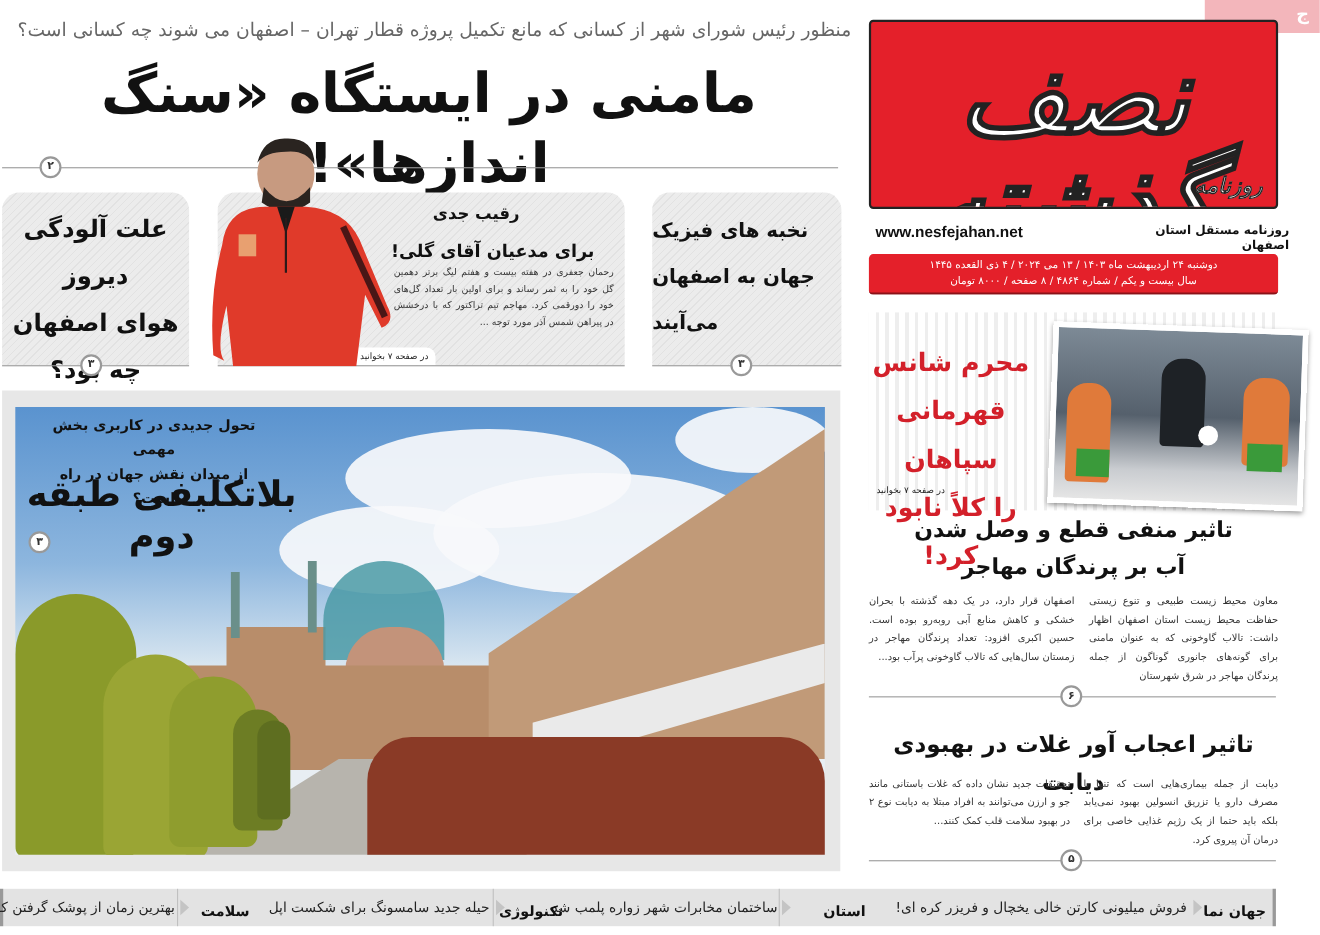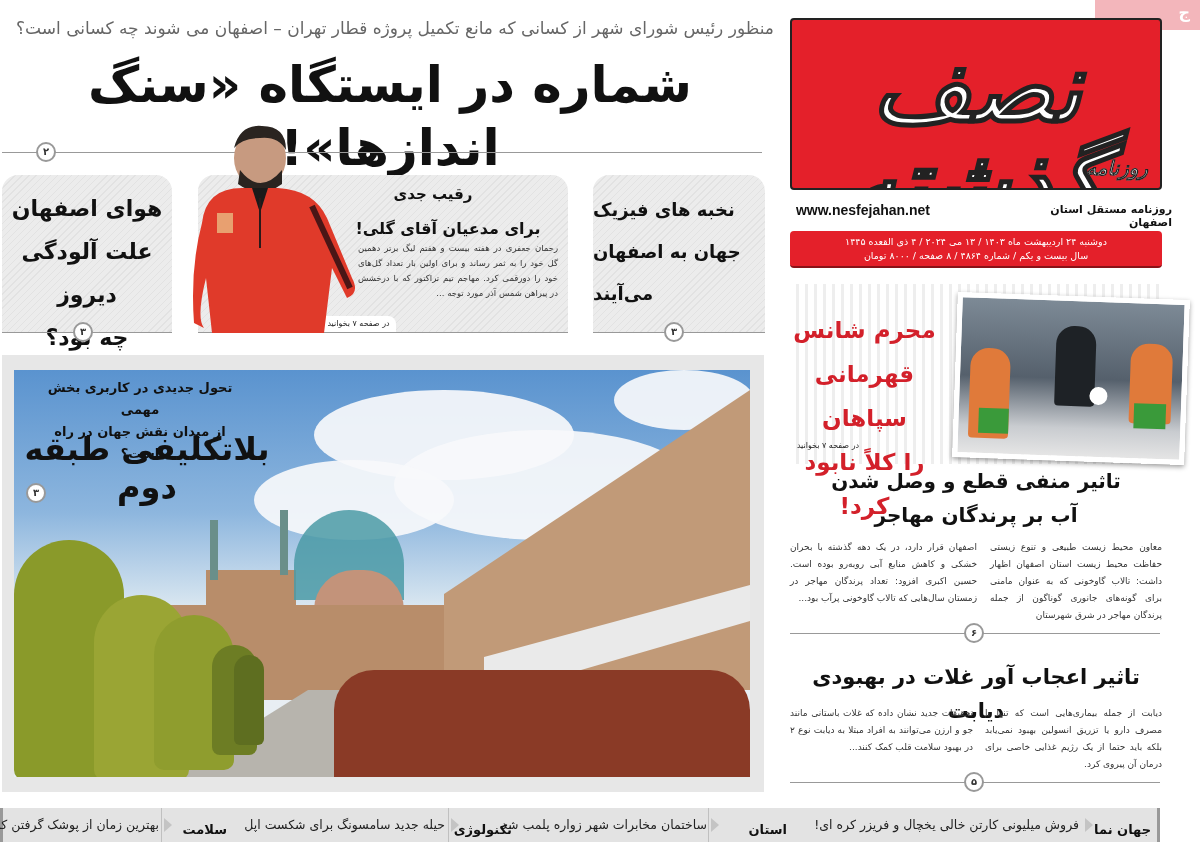--- a/index.html
+++ b/index.html
@@ -86,28 +86,28 @@
   <div class="logo-sub">روزنامه</div>
 </div>
 <div id="site-url" class="abs">www.nesfejahan.net</div>
 <div id="tagline" class="abs">روزنامه مستقل استان اصفهان</div>
 <div id="datebar" class="abs">
   <div>دوشنبه ۲۴ اردیبهشت ماه ۱۴۰۳ / ۱۳ می ۲۰۲۴ / ۴ ذی القعده ۱۴۴۵</div>
   <div>سال بیست و یکم / شماره ۴۸۶۴ / ۸ صفحه / ۸۰۰۰ تومان</div>
 </div>
 
 <div id="kicker" class="abs">منظور رئیس شورای شهر از کسانی که مانع تکمیل پروژه قطار تهران – اصفهان می شوند چه کسانی است؟</div>
-<div id="headline" class="abs">شماره در ایستگاه «سنگ اندازها»!</div>
+<div id="headline" class="abs">مامنی در ایستگاه «سنگ اندازها»!</div>
 <div class="abs rule" style="left:2px; top:152px; width:760px;"></div>
 <div class="abs page-ref" style="left:36px; top:142px;">۲</div>
 
 <div id="box-pollution" class="abs gray-box">
   <h2>
+    <div>علت آلودگی دیروز</div>
     <div>هوای اصفهان</div>
-    <div>علت آلودگی دیروز</div>
     <div>چه بود؟</div>
   </h2>
 </div>
 <div class="abs rule" style="left:2px; top:332px; width:170px;"></div>
 <div class="abs page-ref" style="left:73px; top:322px;">۳</div>
 
 <div id="box-player" class="abs gray-box">
   <div class="title1">رقیب جدی</div>
   <div class="title2">برای مدعیان آقای گلی!</div>
   <div class="body">رحمان جعفری در هفته بیست و هفتم لیگ برتر دهمین گل خود را به ثمر رساند و برای اولین بار تعداد گل‌های خود را دورقمی کرد. مهاجم تیم تراکتور که با درخشش در پیراهن شمس آذر مورد توجه ...</div>

